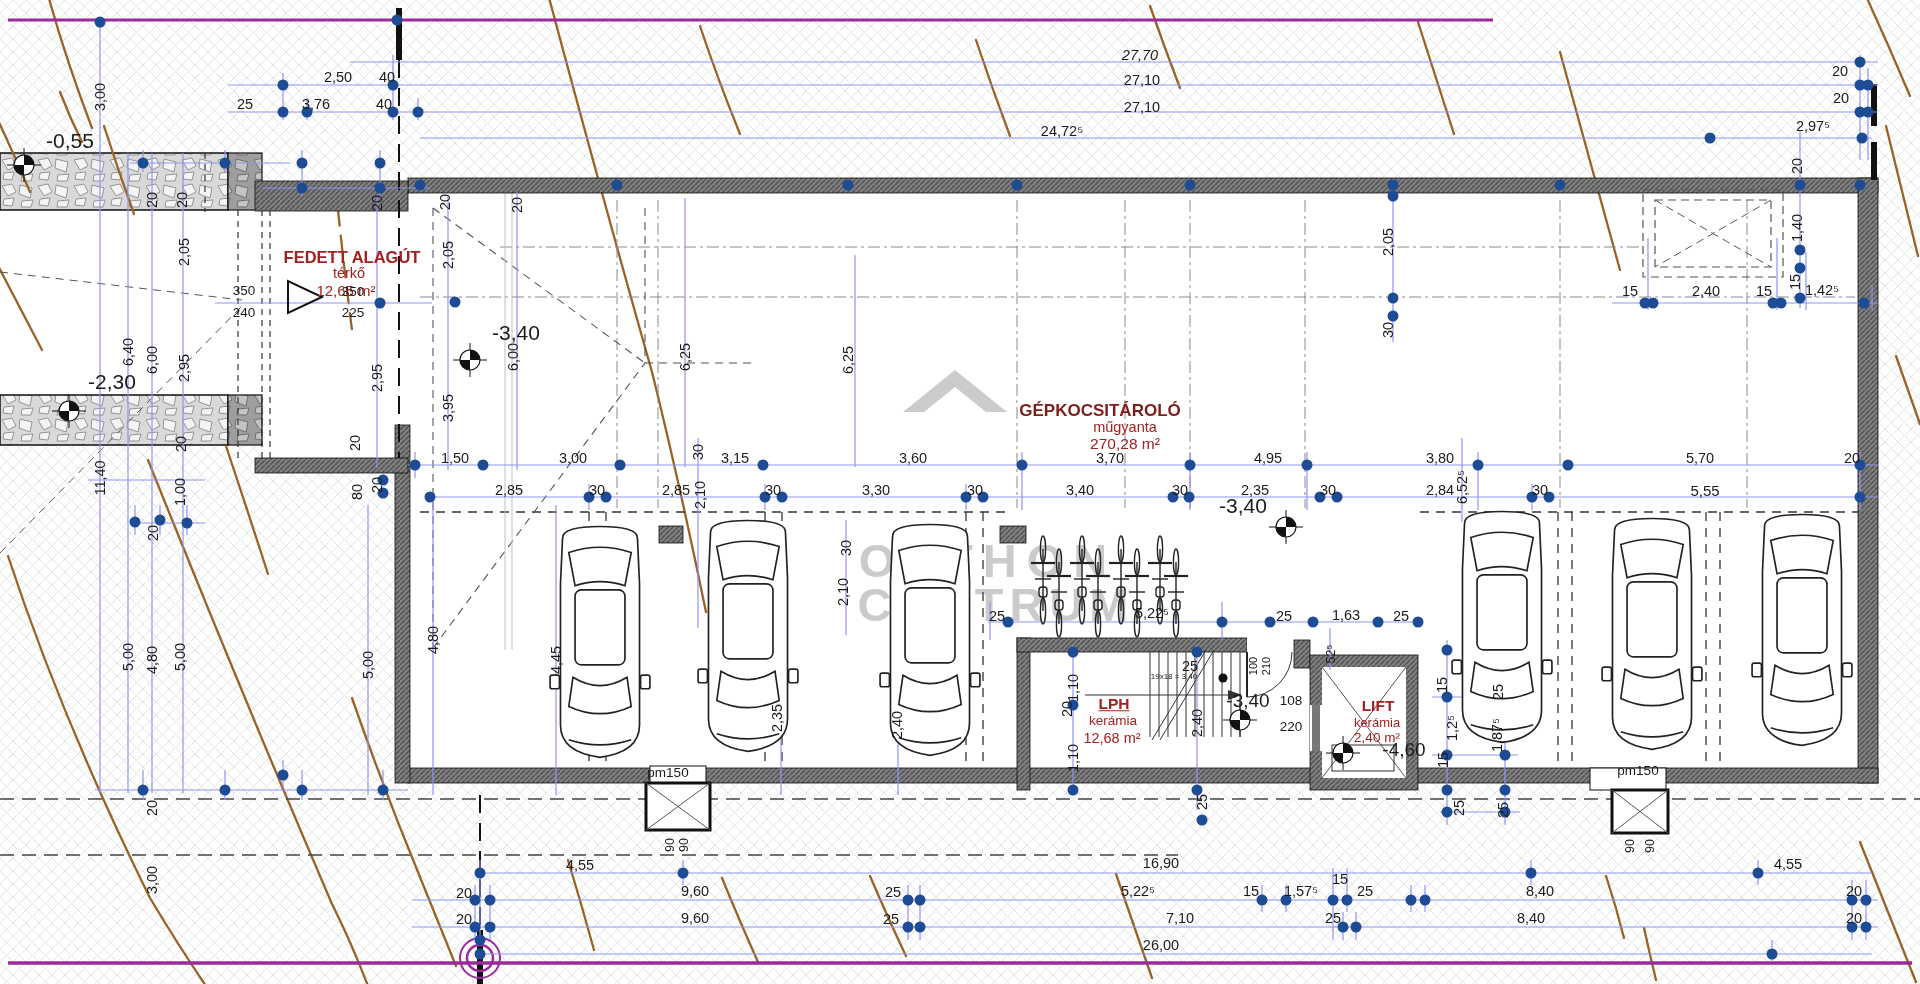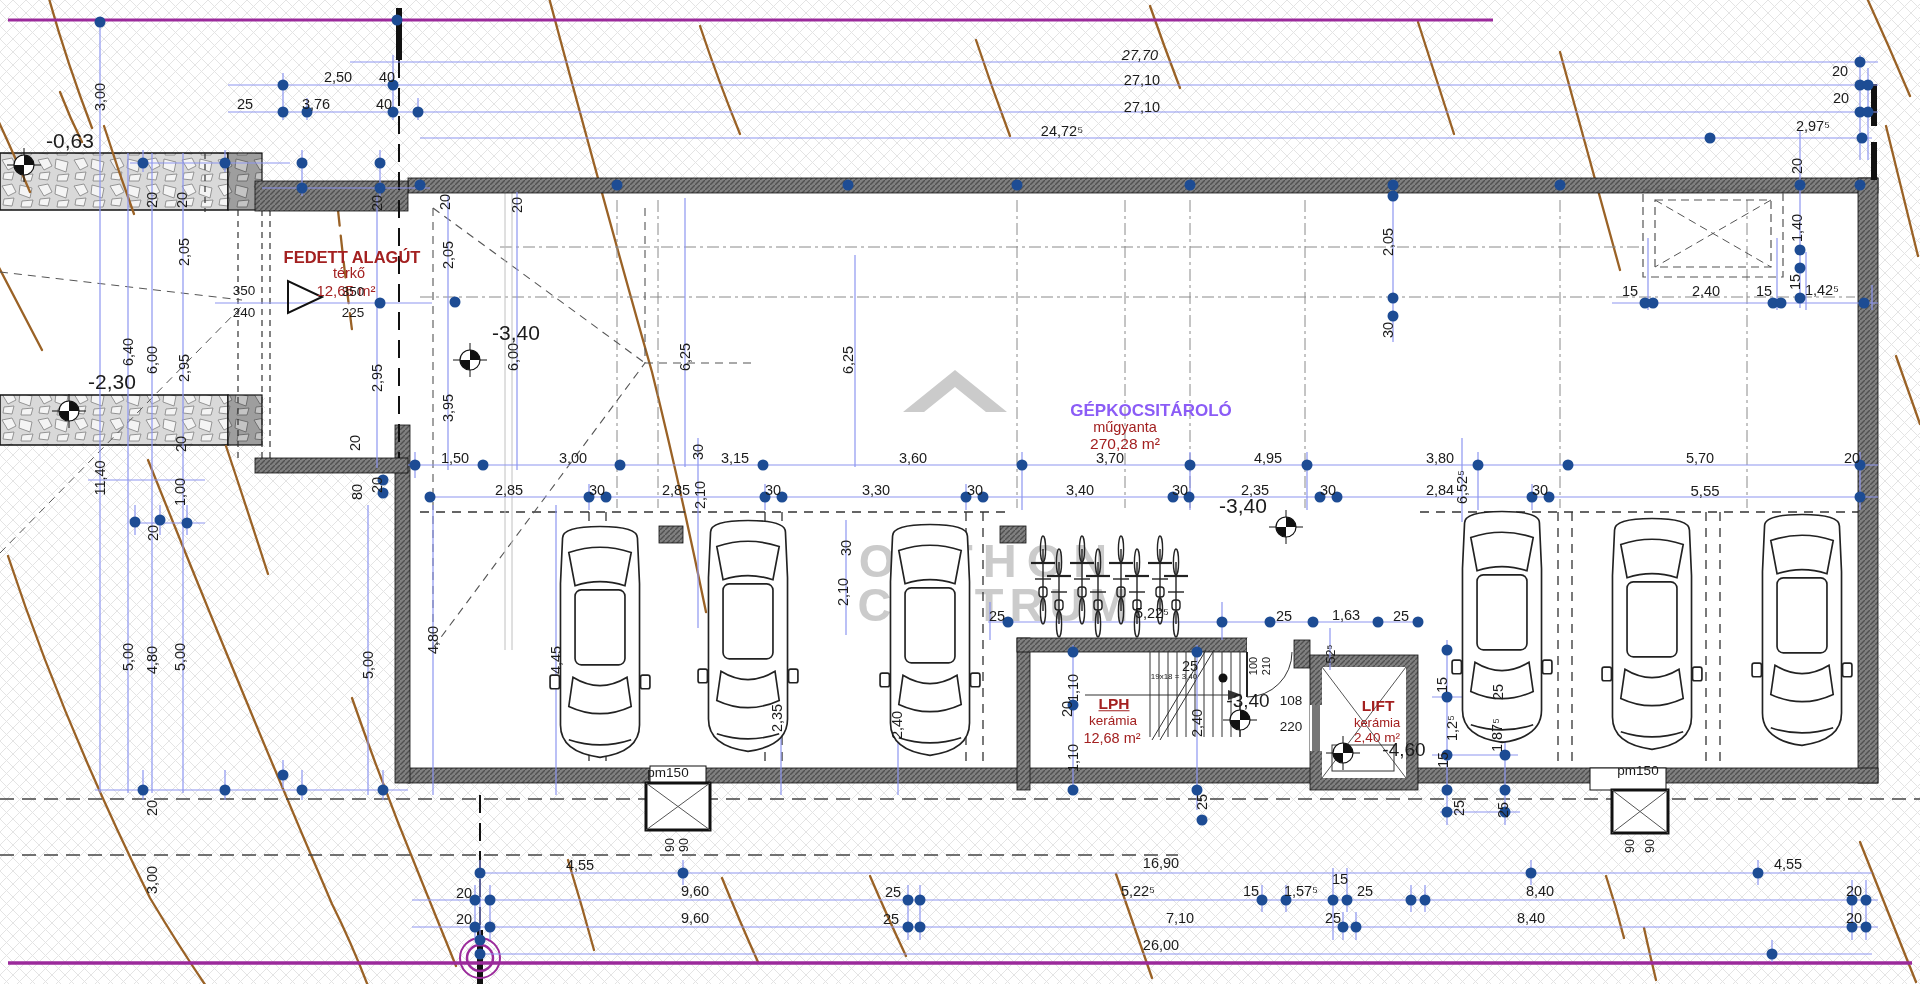--- a/index.html
+++ b/index.html
@@ -455,30 +455,30 @@
       <span class="lbl" style="left: 1142px; top: 107px; font-size: 14.5px; color: rgb(27, 27, 27); transform: translate(-50%, -50%);">27,10</span>
       <span class="lbl" style="left: 1062px; top: 131px; font-size: 14.5px; color: rgb(27, 27, 27); transform: translate(-50%, -50%);">24,72⁵</span>
       <span class="lbl" style="left: 1791px; top: 126px; font-size: 14.5px; color: rgb(27, 27, 27); transform: translate(-50%, -50%); margin-left: 22px;">2,97⁵</span>
       <span class="lbl" style="left: 338px; top: 77px; font-size: 14.5px; color: rgb(27, 27, 27); transform: translate(-50%, -50%);">2,50</span>
       <span class="lbl" style="left: 387px; top: 77px; font-size: 14.5px; color: rgb(27, 27, 27); transform: translate(-50%, -50%);">40</span>
       <span class="lbl" style="left: 245px; top: 104px; font-size: 14.5px; color: rgb(27, 27, 27); transform: translate(-50%, -50%);">25</span>
       <span class="lbl" style="left: 316px; top: 104px; font-size: 14.5px; color: rgb(27, 27, 27); transform: translate(-50%, -50%);">3,76</span>
       <span class="lbl" style="left: 384px; top: 104px; font-size: 14.5px; color: rgb(27, 27, 27); transform: translate(-50%, -50%);">40</span>
       <span class="lbl" style="left: 1840px; top: 71px; font-size: 14.5px; color: rgb(27, 27, 27); transform: translate(-50%, -50%);">20</span>
       <span class="lbl" style="left: 1841px; top: 98px; font-size: 14.5px; color: rgb(27, 27, 27); transform: translate(-50%, -50%);">20</span>
-      <span class="lbl" style="left: 70px; top: 140px; font-size: 21px; color: rgb(27, 27, 27); transform: translate(-50%, -50%);">-0,63</span>
+      <span class="lbl" style="left: 70px; top: 140px; font-size: 21px; color: rgb(27, 27, 27); transform: translate(-50%, -50%);">-0,55</span>
       <span class="lbl" style="left: 112px; top: 381px; font-size: 21px; color: rgb(27, 27, 27); transform: translate(-50%, -50%);">-2,30</span>
       <span class="lbl" style="left: 516px; top: 332px; font-size: 21px; color: rgb(27, 27, 27); transform: translate(-50%, -50%);">-3,40</span>
       <span class="lbl" style="left: 1243px; top: 505px; font-size: 21px; color: rgb(27, 27, 27); transform: translate(-50%, -50%);">-3,40</span>
       <span class="lbl" style="left: 1248px; top: 700px; font-size: 19px; color: rgb(27, 27, 27); transform: translate(-50%, -50%);">-3,40</span>
       <span class="lbl" style="left: 1404px; top: 749px; font-size: 19px; color: rgb(27, 27, 27); transform: translate(-50%, -50%);">-4,60</span>
       <span class="lbl" style="left: 352px; top: 257px; font-size: 16.5px; font-weight: bold; color: rgb(163, 32, 32); transform: translate(-50%, -50%);">FEDETT ALAGÚT</span>
       <span class="lbl" style="left: 349px; top: 273px; font-size: 14.5px; color: rgb(163, 32, 32); transform: translate(-50%, -50%);">térkő</span>
       <span class="lbl" style="left: 346px; top: 290px; font-size: 15px; color: rgb(163, 32, 32); transform: translate(-50%, -50%);">12,65 m²</span>
-      <span class="lbl" style="left: 1151px; top: 410px; font-size: 17px; font-weight: bold; color: #8b5cf6; transform: translate(-50%, -50%);">GÉPKOCSITÁROLÓ</span>
+      <span class="lbl" style="left: 1100px; top: 410px; font-size: 17px; font-weight: bold; color: #7f1d1d; transform: translate(-50%, -50%);">GÉPKOCSITÁROLÓ</span>
       <span class="lbl" style="left: 1125px; top: 427px; font-size: 14.5px; color: rgb(163, 32, 32); transform: translate(-50%, -50%);">műgyanta</span>
       <span class="lbl" style="left: 1125px; top: 444px; font-size: 15.5px; color: rgb(163, 32, 32); transform: translate(-50%, -50%);">270,28 m²</span>
       <span class="lbl" style="left: 1114px; top: 704px; font-size: 15.5px; font-weight: bold; color: rgb(163, 32, 32); transform: translate(-50%, -50%); text-decoration: underline;">LPH</span>
       <span class="lbl" style="left: 1113px; top: 721px; font-size: 13.5px; color: rgb(163, 32, 32); transform: translate(-50%, -50%);">kerámia</span>
       <span class="lbl" style="left: 1112px; top: 738px; font-size: 14.5px; color: rgb(163, 32, 32); transform: translate(-50%, -50%);">12,68 m²</span>
       <span class="lbl" style="left: 1378px; top: 706px; font-size: 15.5px; font-weight: bold; color: rgb(163, 32, 32); transform: translate(-50%, -50%);">LIFT</span>
       <span class="lbl" style="left: 1377px; top: 722px; font-size: 13px; color: rgb(163, 32, 32); transform: translate(-50%, -50%);">kerámia</span>
       <span class="lbl" style="left: 1377px; top: 738px; font-size: 13.5px; color: rgb(163, 32, 32); transform: translate(-50%, -50%);">2,40 m²</span>
       <span class="lbl" style="left: 244px; top: 291px; font-size: 13.5px; color: rgb(27, 27, 27); transform: translate(-50%, -50%);">350</span>
       <span class="lbl" style="left: 244px; top: 313px; font-size: 13.5px; color: rgb(27, 27, 27); transform: translate(-50%, -50%);">240</span>

